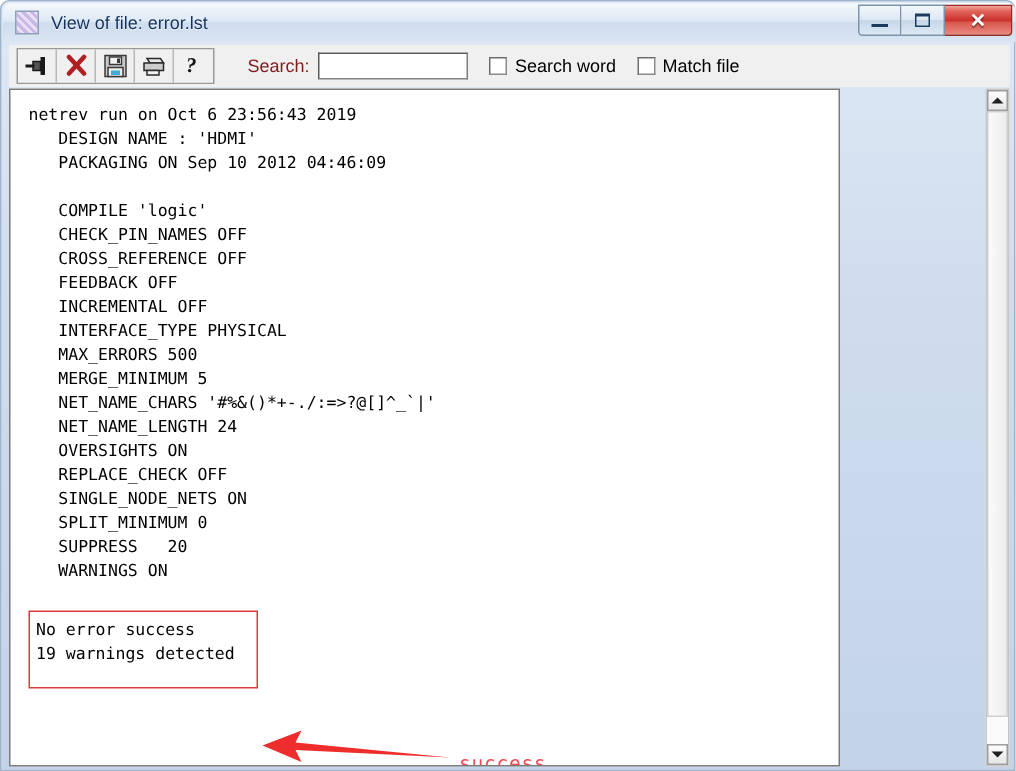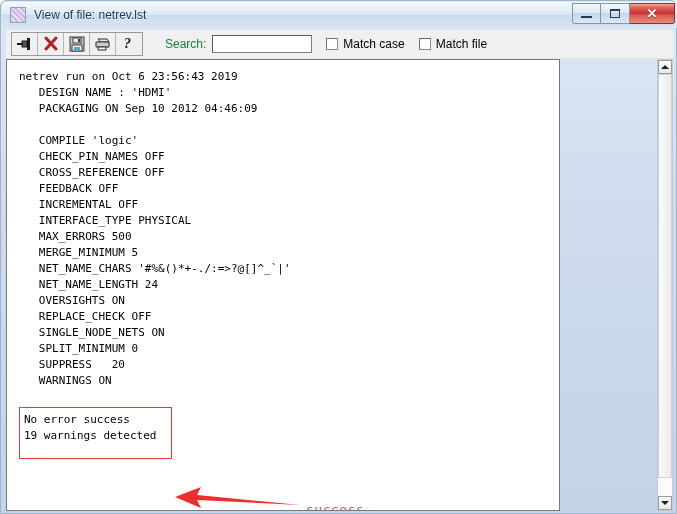--- a/index.html
+++ b/index.html
@@ -127,21 +127,21 @@
     justify-content: center;
     border-right: 1px solid #b8b8b8;
     box-sizing: border-box;
     background: #f0f0f0;
   }
   .toolbtn:last-child { border-right: none; }
 
   #search-label {
     margin-left: 22px;
     font-size: 12px;
-    color: #15803d;
+    color: #7f1d1d;
     font-family: "Liberation Sans", sans-serif;
   }
   #search-input {
     margin-left: 6px;
     width: 100px;
     height: 18px;
     box-sizing: border-box;
     border: 1px solid #7f7f7f;
     border-top-color: #5a5a5a;
     border-left-color: #5a5a5a;
@@ -293,21 +293,21 @@
     border: 1px solid #cfcfcf;
   }
 </style>
 </head>
 <body>
 
 <div id="window">
 
   <div id="titlebar">
     <div id="title-icon"></div>
-    <div id="title-text">View of file: netrev.lst</div>
+    <div id="title-text">View of file: error.lst</div>
 
     <div id="win-controls">
       <div class="winbtn">
         <div class="glyph-min"></div>
       </div>
       <div class="winbtn">
         <div class="glyph-max"></div>
       </div>
       <div class="winbtn close">
         <span class="glyph-close">✕</span>
@@ -358,21 +358,21 @@
         </svg>
       </div>
 
     </div>
 
     <span id="search-label">Search:</span>
     <input id="search-input" type="text" value="" style="">
 
     <label class="checkwrap">
       <span class="checkbox"></span>
-      <span class="checklabel">Match case</span>
+      <span class="checklabel">Search word</span>
     </label>
 
     <label class="checkwrap">
       <span class="checkbox"></span>
       <span class="checklabel">Match file</span>
     </label>
   </div>
 
   <div id="textview">
     <div id="text-content"><div class="tline">netrev run on Oct 6 23:56:43 2019</div><div class="tline">   DESIGN NAME : 'HDMI'</div><div class="tline">   PACKAGING ON Sep 10 2012 04:46:09</div><div class="tblank"></div><div class="tline">   COMPILE 'logic'</div><div class="tline">   CHECK_PIN_NAMES OFF</div><div class="tline">   CROSS_REFERENCE OFF</div><div class="tline">   FEEDBACK OFF</div><div class="tline">   INCREMENTAL OFF</div><div class="tline">   INTERFACE_TYPE PHYSICAL</div><div class="tline">   MAX_ERRORS 500</div><div class="tline">   MERGE_MINIMUM 5</div><div class="tline">   NET_NAME_CHARS '#%&amp;()*+-./:=&gt;?@[]^_`|'</div><div class="tline">   NET_NAME_LENGTH 24</div><div class="tline">   OVERSIGHTS ON</div><div class="tline">   REPLACE_CHECK OFF</div><div class="tline">   SINGLE_NODE_NETS ON</div><div class="tline">   SPLIT_MINIMUM 0</div><div class="tline">   SUPPRESS   20</div><div class="tline">   WARNINGS ON</div><div class="tblank"></div><div class="tblank"></div><div class="tblank"></div><div class="tblank"></div><div class="tblank"></div><div class="tblank"></div><div class="tblank"></div><div class="tblank"></div></div>

